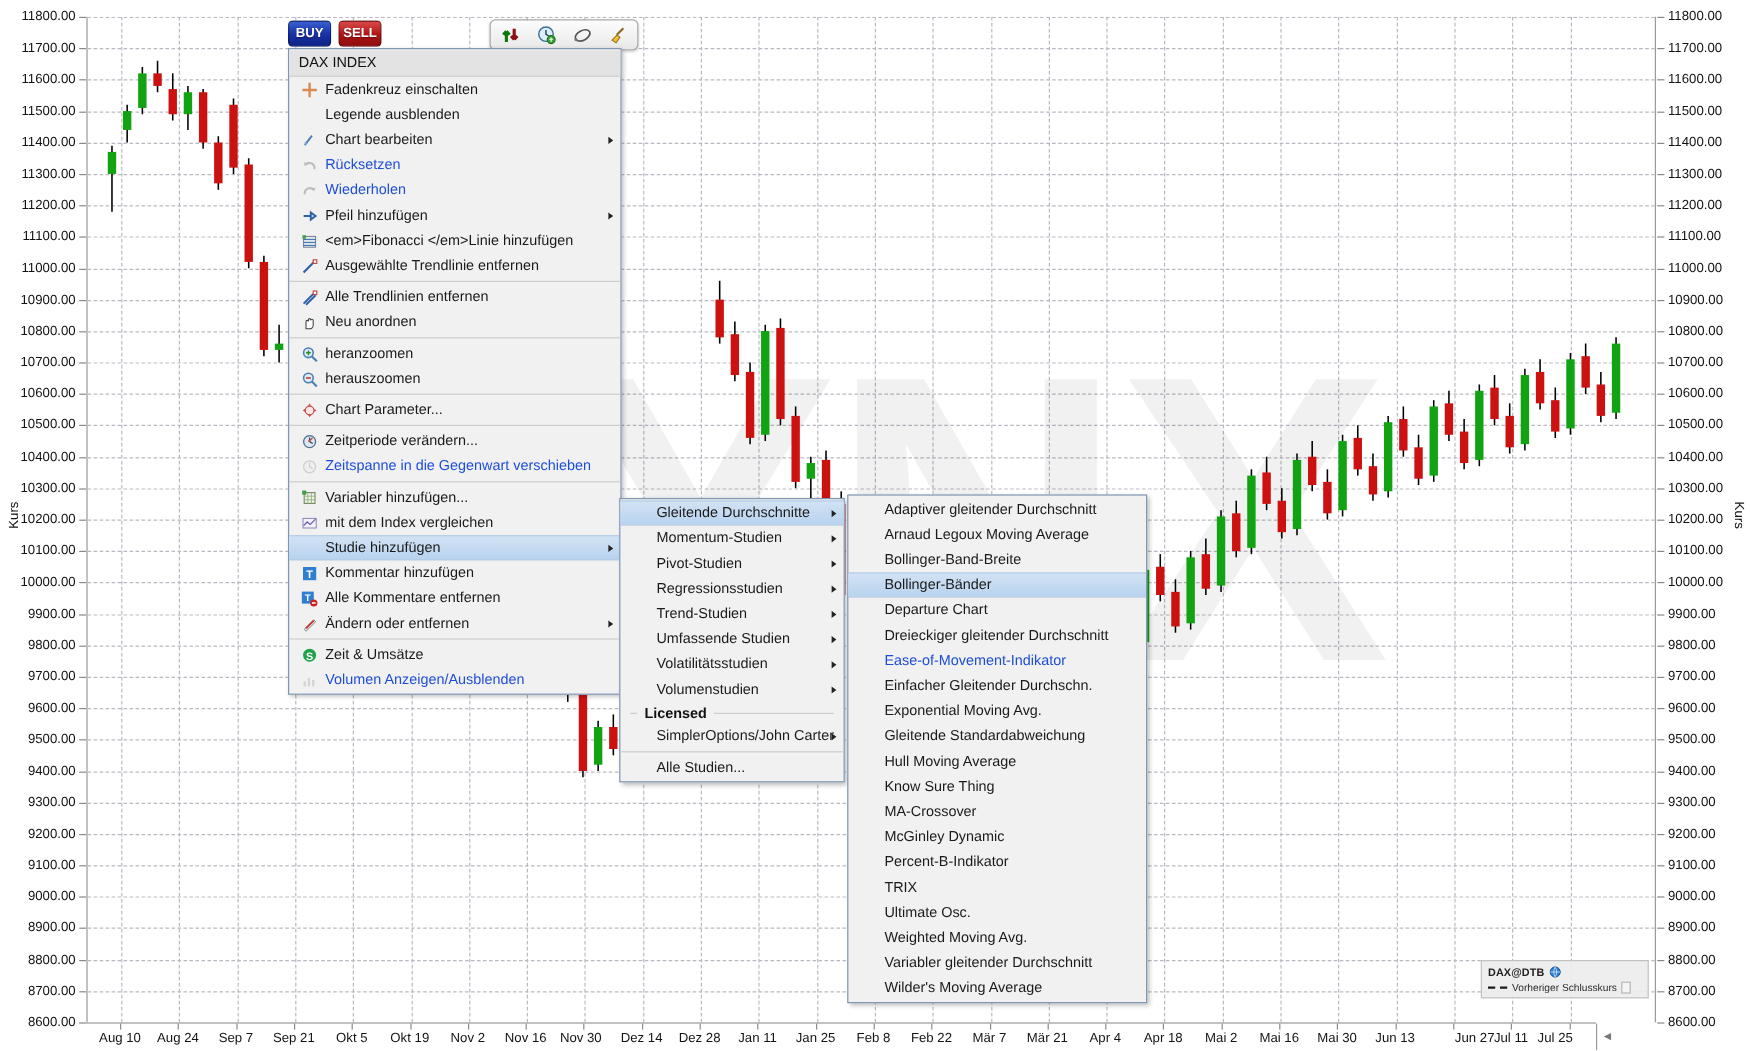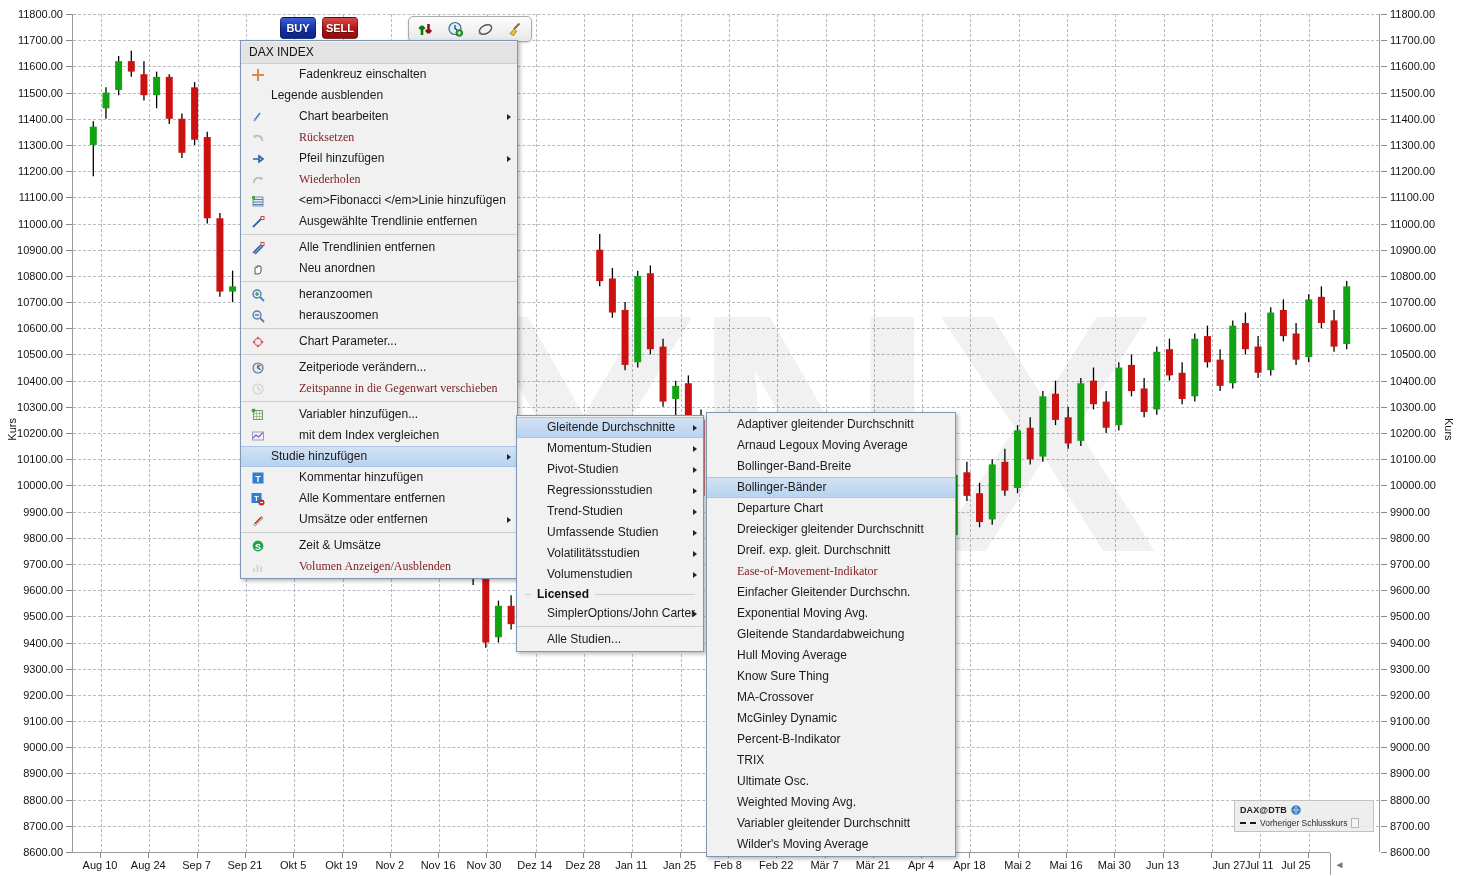--- a/index.html
+++ b/index.html
@@ -102,21 +102,20 @@
     font-size: 10px; color: #777;
     background: #ffffff;
   }
 
   
   #trade-bar {
     position: absolute;
     left: 240px; top: 17px;
     display: flex; gap: 6px;
     z-index: 30;
-    margin-left: 40px;
   }
   .trade-btn {
     width: 36px; height: 22px;
     border-radius: 4px;
     color: #fff;
     font-size: 11px; font-weight: 700;
     display: flex; align-items: center; justify-content: center;
     border: 1px solid rgba(0,0,0,0.35);
     text-shadow: 0 1px 1px rgba(0,0,0,.45);
     cursor: pointer;
@@ -174,23 +173,23 @@
     padding: 0 18px 0 8px;
     white-space: nowrap;
     cursor: default;
   }
   .mi .ico {
     width: 18px; min-width: 18px;
     height: 16px;
     margin-right: 4px;
     display: flex; align-items: center; justify-content: center;
   }
-  .mi .lbl { line-height: 13px; margin-left: 28px; }
+  .mi .lbl { line-height: 13px; }
   .mi.noicon .lbl { margin-left: 22px; }
-  .mi.disabled .lbl { color: #7f1d1d; font-family: Liberation Serif, serif; }
+  .mi.disabled .lbl { color: #1d4ed8; }
   .mi.disabled .ico { opacity: .38; }
   .mi.sel {
     background: linear-gradient(180deg,#d2e2f4 0%, #b8d3ef 100%);
     border-top: 1px solid #a9c6e4;
     border-bottom: 1px solid #a9c6e4;
   }
   .mi .arrow {
     position: absolute;
     right: 6px; top: 50%;
     transform: translateY(-50%);
@@ -780,37 +779,37 @@
         </div>
         <div class="mi disabled">
           <span class="ico">
             <svg width="14" height="14" viewBox="0 0 14 14">
               <path d="M11 10 A4.5 4.5 0 0 0 3 6.5" stroke="#6b6b6b" stroke-width="1.8" fill="none"></path>
               <path d="M2 4 l1.2 3.2 l3 -1.4 z" fill="#6b6b6b"></path>
             </svg>
           </span>
           <span class="lbl">Rücksetzen</span>
         </div>
-        <div class="mi">
-          <span class="ico">
-            <svg width="14" height="14" viewBox="0 0 14 14">
-              <path d="M2 7 h6 M8 4 l4 3 l-4 3 z" stroke="#2d62a8" stroke-width="1.6" fill="#cfe1f6"></path>
-            </svg>
-          </span>
-          <span class="lbl">Pfeil hinzufügen</span>
-          <span class="arrow"></span>
-        </div>
         <div class="mi disabled">
           <span class="ico">
             <svg width="14" height="14" viewBox="0 0 14 14">
               <path d="M3 10 A4.5 4.5 0 0 1 11 6.5" stroke="#6b6b6b" stroke-width="1.8" fill="none"></path>
               <path d="M12 4 l-1.2 3.2 l-3 -1.4 z" fill="#6b6b6b"></path>
             </svg>
           </span>
           <span class="lbl">Wiederholen</span>
+        </div>
+        <div class="mi">
+          <span class="ico">
+            <svg width="14" height="14" viewBox="0 0 14 14">
+              <path d="M2 7 h6 M8 4 l4 3 l-4 3 z" stroke="#2d62a8" stroke-width="1.6" fill="#cfe1f6"></path>
+            </svg>
+          </span>
+          <span class="lbl">Pfeil hinzufügen</span>
+          <span class="arrow"></span>
         </div>
         <div class="mi">
           <span class="ico">
             <svg width="14" height="14" viewBox="0 0 14 14">
               <rect x="2" y="3" width="10" height="9" fill="#e3e8ef" stroke="#6a7c92" stroke-width="0.8"></rect>
               <path d="M2 5.5 H12 M2 8 H12 M2 10.5 H12" stroke="#2f66a8" stroke-width="0.8"></path>
               <rect x="1" y="2" width="3" height="3" fill="#4aa24a"></rect>
             </svg>
           </span>
           <span class="lbl">&lt;em&gt;Fibonacci &lt;/em&gt;Linie hinzufügen</span>
@@ -937,21 +936,21 @@
           </span>
           <span class="lbl">Alle Kommentare entfernen</span>
         </div>
         <div class="mi">
           <span class="ico">
             <svg width="14" height="14" viewBox="0 0 14 14">
               <path d="M2.5 11.5 L10.5 3.5 l1.6 1.6 L4.1 13 z" fill="#e8e8e8" stroke="#7a7a7a" stroke-width="0.7"></path>
               <path d="M4 10.6 L10.4 4.2" stroke="#cc3333" stroke-width="1.6"></path>
             </svg>
           </span>
-          <span class="lbl">Umsätze oder entfernen</span>
+          <span class="lbl">Ändern oder entfernen</span>
           <span class="arrow"></span>
         </div>
         <div class="sep"></div>
         <div class="mi">
           <span class="ico">
             <svg width="14" height="14" viewBox="0 0 14 14">
               <circle cx="7" cy="7" r="5.4" fill="#1ea34c"></circle>
               <text x="7" y="10.6" text-anchor="middle" font-size="9" font-weight="bold" fill="#ffffff" font-family="Liberation Sans">S</text>
             </svg>
           </span>
@@ -1037,23 +1036,20 @@
         </div>
         <div class="mi sel noicon">
           <span class="lbl">Bollinger-Bänder</span>
         </div>
         <div class="mi noicon">
           <span class="lbl">Departure Chart</span>
         </div>
         <div class="mi noicon">
           <span class="lbl">Dreieckiger gleitender Durchschnitt</span>
         </div>
-        <div class="mi noicon">
-          <span class="lbl">Dreif. exp. gleit. Durchschnitt</span>
-        </div>
         <div class="mi disabled noicon">
           <span class="lbl">Ease-of-Movement-Indikator</span>
         </div>
         <div class="mi noicon">
           <span class="lbl">Einfacher Gleitender Durchschn.</span>
         </div>
         <div class="mi noicon">
           <span class="lbl">Exponential Moving Avg.</span>
         </div>
         <div class="mi noicon">

